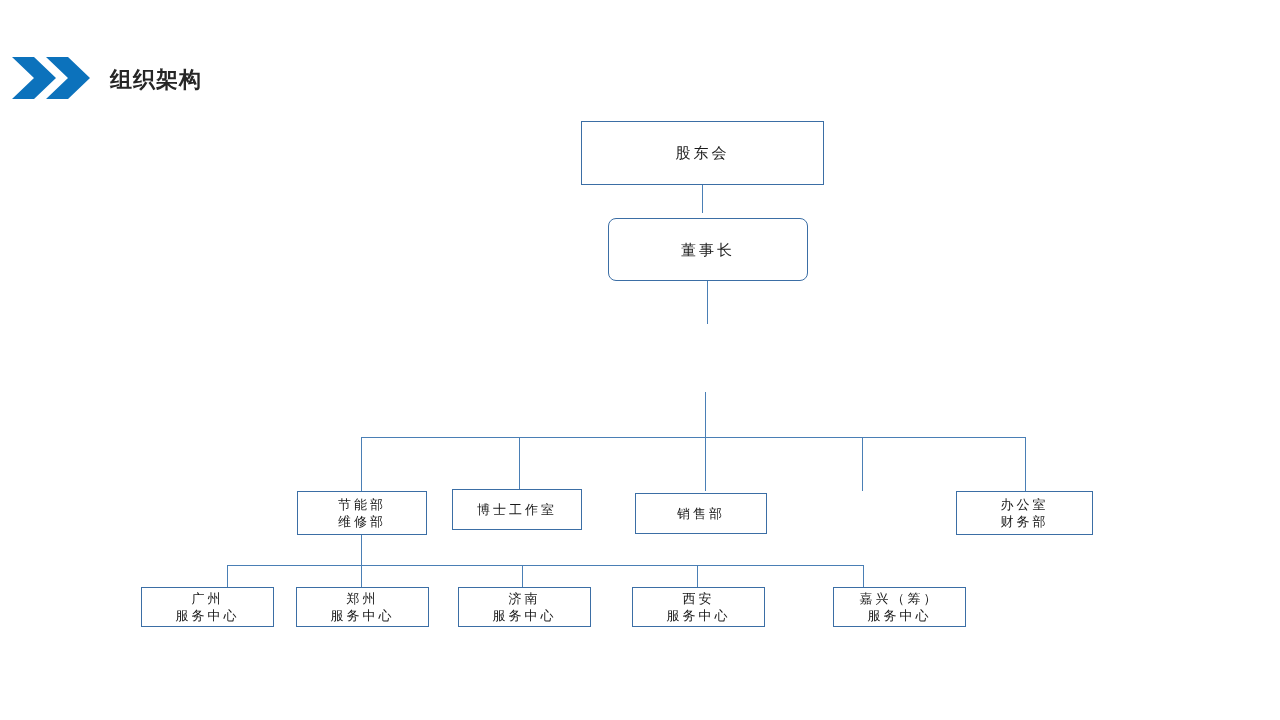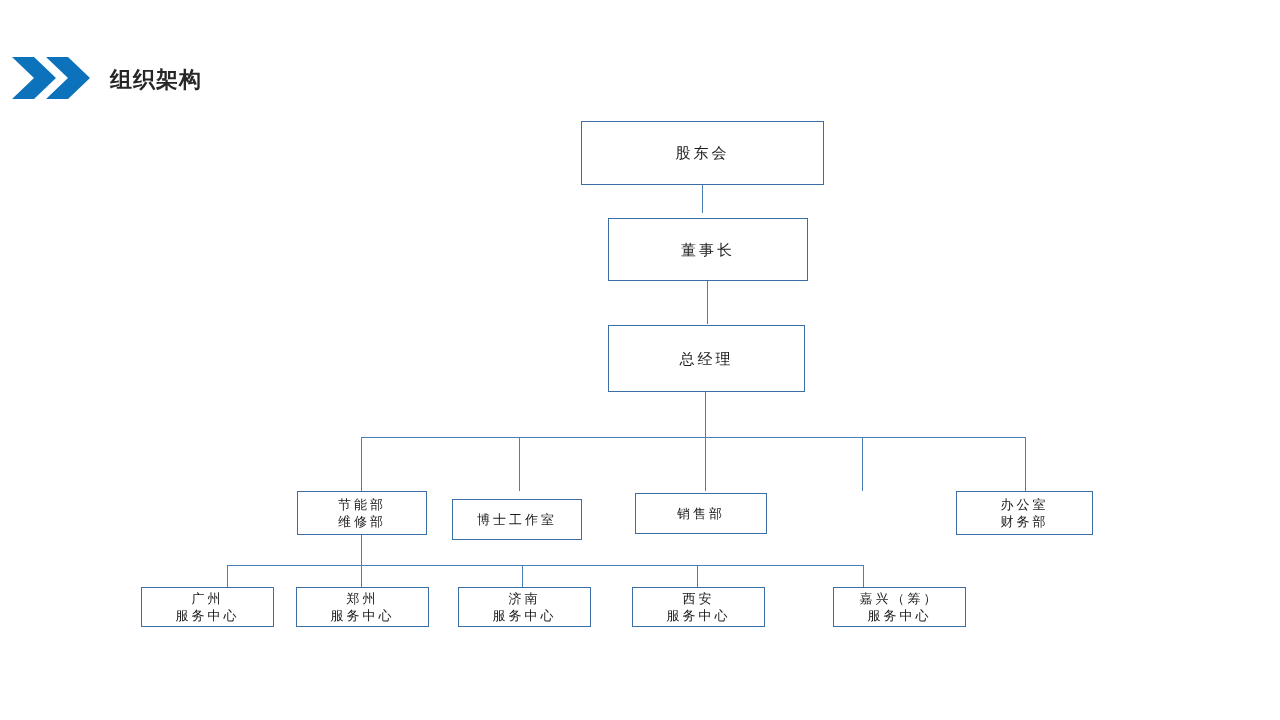--- a/index.html
+++ b/index.html
@@ -123,34 +123,31 @@
   <div class="conn v" style="left:219px; top:565px; height:22px;"></div>
   <div class="conn v" style="left:353px; top:565px; height:22px;"></div>
   <div class="conn v" style="left:514px; top:565px; height:22px;"></div>
   <div class="conn v" style="left:689px; top:565px; height:22px;"></div>
   <div class="conn v" style="left:855px; top:565px; height:22px;"></div>
 
   <div class="node tier-exec" style="left:573px; top:121px; width:243px; height:64px;">
     <span class="line-txt">股东会</span>
   </div>
 
-  <div class="node tier-exec" style="left:600px; top:218px; width:200px; height:63px;">
+  <div class="node tier-exec" style="left:600px; top:218px; width:200px; height:63px;border-radius:8px;">
     <span class="line-txt">董事长</span>
   </div>
 
-  <div class="node tier-exec" style="left:600px; top:325px; width:197px; height:67px;">
-    <span class="line-txt">总经理</span>
-  </div>
 
   <div class="node tier-dept" style="left:289px; top:491px; width:130px; height:44px;">
     <span class="line-txt">节能部</span>
     <span class="line-txt">维修部</span>
   </div>
 
-  <div class="node tier-dept" style="left:444px; top:499px; width:130px; height:41px;">
+  <div class="node tier-dept" style="left:444px; top:489px; width:130px; height:41px;">
     <span class="line-txt">博士工作室</span>
   </div>
 
   <div class="node tier-dept" style="left:627px; top:493px; width:132px; height:41px;">
     <span class="line-txt">销售部</span>
   </div>
 
 
   <div class="node tier-dept" style="left:948px; top:491px; width:137px; height:44px;">
     <span class="line-txt">办公室</span>

